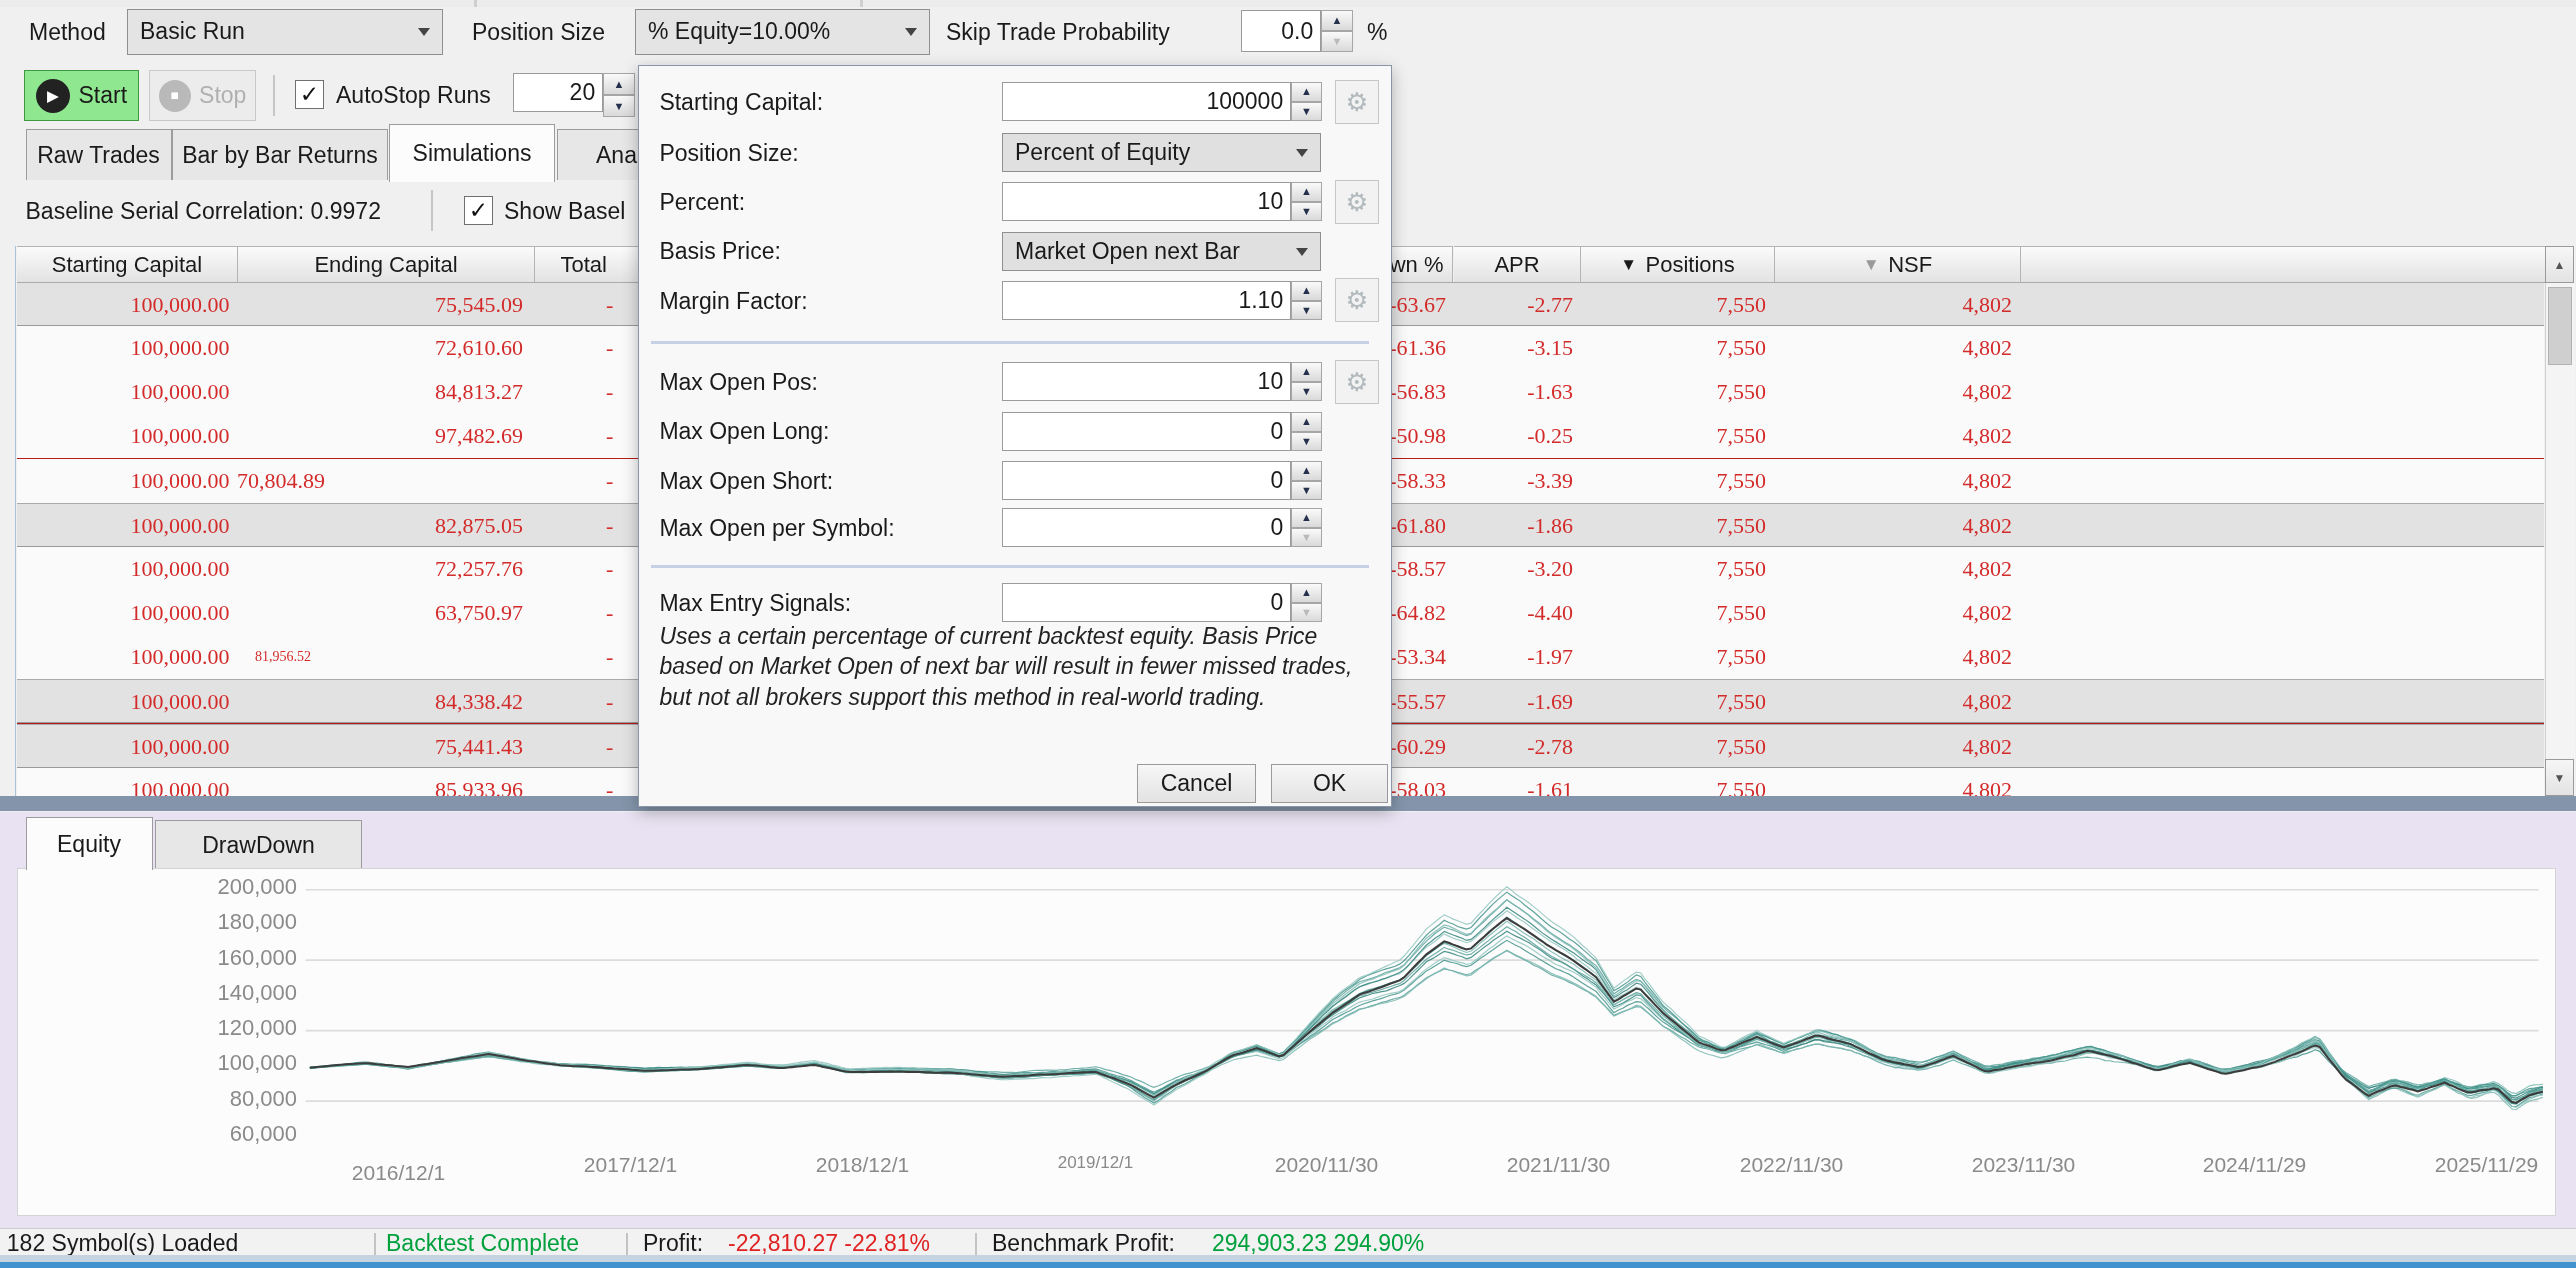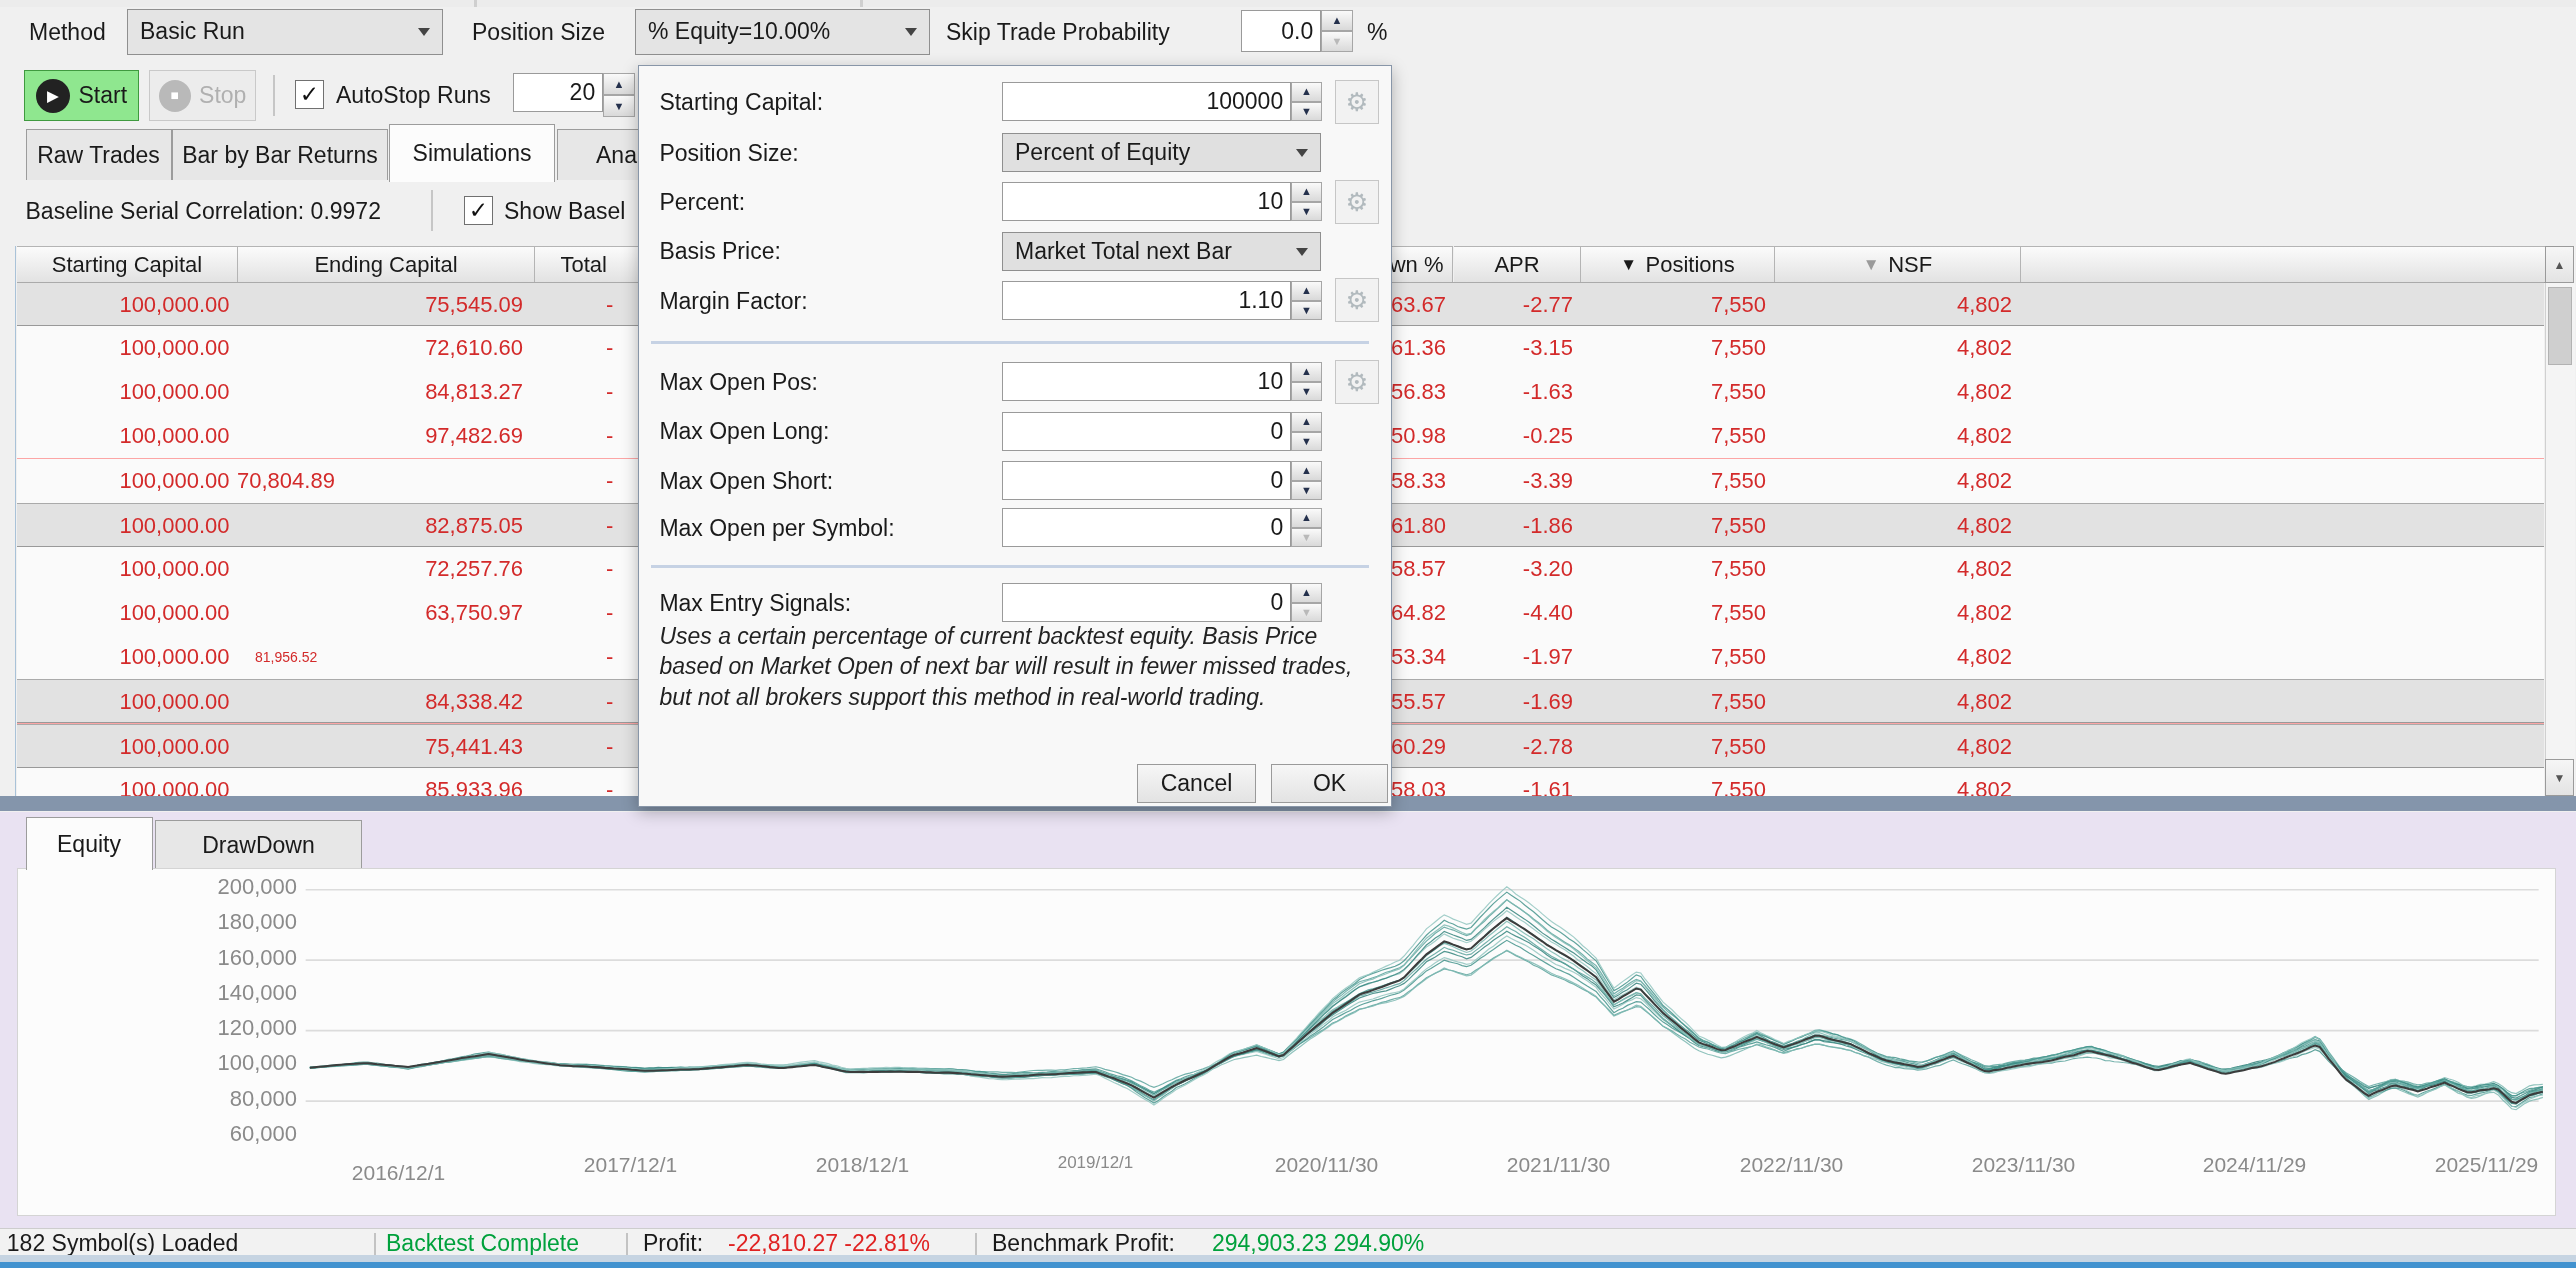--- a/index.html
+++ b/index.html
@@ -112,21 +112,21 @@
         <span>Positions</span>
       </div>
       <div class="hcell abs" style="left: 1775px; top: 0px; width: 246px; height: 37px; justify-content: center; padding: 0px;">
         <div style="font-size: 17px; color: rgb(154, 154, 154); margin-right: 8.5px;">▼</div>
         <span>NSF</span>
       </div>
       <div class="hcell abs" style="left: 2021px; top: 0px; width: 525px; height: 37px; justify-content: center; padding: 0px;">
         <span></span>
       </div>
     </div>
-  <div id="table-rows" class="abs" style="left:17px;top:282px;width:2527px;height:515px;overflow:hidden;background:#fca5a5;">
+  <div id="table-rows" class="abs" style="left:17px;top:282px;width:2527px;height:515px;overflow:hidden;background:#b91c1c;font-family:Liberation Serif, serif;">
       <div class="abs" style="left: 0px; top: 0px; width: 2527px; height: 44px; background: rgb(226, 226, 226); border-top: 0.8px solid rgb(170, 170, 170); border-bottom: 0.8px solid rgb(153, 153, 153); box-sizing: border-box;">
         <div class="abs redtxt" style="left: 8.5px; top: 0px; width: 204px; height: 44px; line-height: 44px; text-align: right; font-size: 22px; white-space: nowrap;">100,000.00</div>
         <div class="abs redtxt" style="left: 238px; top: 0px; width: 268px; height: 44px; line-height: 44px; text-align: right; font-size: 22px; white-space: nowrap;">75,545.09</div>
         <div class="abs redtxt" style="left: 589px; top: 0px; width: 51px; height: 44px; line-height: 44px; text-align: left; font-size: 22px; white-space: nowrap;">-</div>
         <div class="abs redtxt" style="left: 1274px; top: 0px; width: 155px; height: 44px; line-height: 44px; text-align: right; font-size: 22px; white-space: nowrap;">-63.67</div>
         <div class="abs redtxt" style="left: 1437px; top: 0px; width: 119px; height: 44px; line-height: 44px; text-align: right; font-size: 22px; white-space: nowrap;">-2.77</div>
         <div class="abs redtxt" style="left: 1579px; top: 0px; width: 170px; height: 44px; line-height: 44px; text-align: right; font-size: 22px; white-space: nowrap;">7,550</div>
         <div class="abs redtxt" style="left: 1791px; top: 0px; width: 204px; height: 44px; line-height: 44px; text-align: right; font-size: 22px; white-space: nowrap;">4,802</div>
       </div>
       <div class="abs" style="left: 0px; top: 44px; width: 2527px; height: 44px; background: rgb(250, 250, 250); border-top: none; border-bottom: none; box-sizing: border-box;">
@@ -321,21 +321,21 @@
         <div class="abs inp" style="left: 363px; top: 116px; width: 289px; height: 39px;">
           <span>10</span>
         </div>
         <div class="abs spincol" style="left: 652px; top: 116px; width: 31px; height: 39px;">
           <div class="spinbtn" style="flex: 1 1 0%;">▲</div>
           <div class="spinbtn" style="flex: 1 1 0%;">▼</div>
         </div>
         <div class="abs gearbtn" style="left: 696px; top: 114px; width: 44px; height: 44px;">⚙</div>
         <div class="abs dlg-label" style="left: 20.4px; top: 172px;">Basis Price:</div>
         <div class="abs dd" style="left: 363px; top: 166px; width: 319px; height: 39px; background: rgb(224, 224, 224);">
-          <span class="val">Market Total next Bar</span>
+          <span class="val">Market Open next Bar</span>
           <span class="chev"></span>
         </div>
         <div class="abs dlg-label" style="left: 20.4px; top: 222px;">Margin Factor:</div>
         <div class="abs inp" style="left: 363px; top: 215px; width: 289px; height: 39px;">
           <span>1.10</span>
         </div>
         <div class="abs spincol" style="left: 652px; top: 215px; width: 31px; height: 39px;">
           <div class="spinbtn" style="flex: 1 1 0%;">▲</div>
           <div class="spinbtn" style="flex: 1 1 0%;">▼</div>
         </div>

